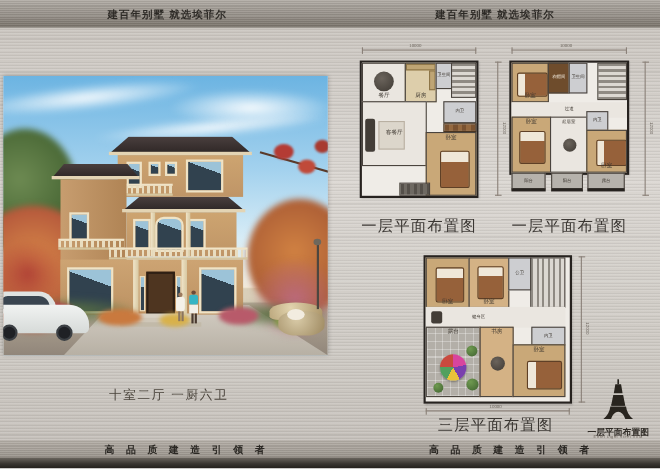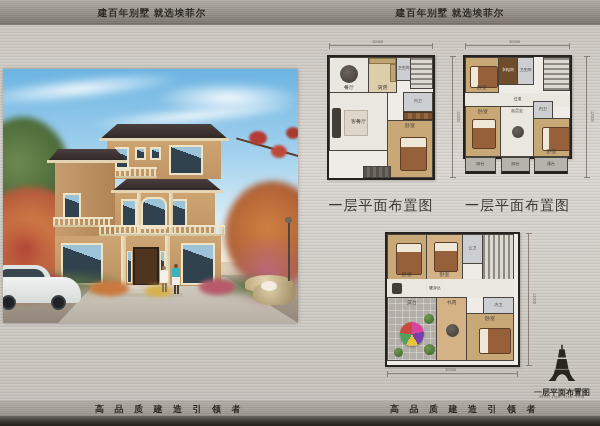--- a/index.html
+++ b/index.html
@@ -178,20 +178,21 @@
     </div>
 
     <div class="abs" style="left:242px;top:206px;width:48px;height:16px;border-radius:50% 50% 20% 20%;background:radial-gradient(circle at 40% 30%,#e2d4ae,#ab9468);"></div>
     <div class="abs" style="left:250px;top:214px;width:42px;height:22px;border-radius:40%;background:radial-gradient(circle at 40% 30%,#d9cba8,#9c875e);"></div>
     <div class="abs" style="left:258px;top:212px;width:16px;height:10px;border-radius:50%;background:#f2ece0;"></div>
 
     <div class="abs" style="left:285px;top:152px;width:2px;height:60px;background:#4c463f;"></div>
     <div class="abs" style="left:282px;top:148px;width:7px;height:6px;border-radius:50%;background:#6e675c;"></div>
   </div>
 
+  <div class="spec" style="left:99px;top:352px;">十室二厅 一厨六卫</div>
 
   <div class="dimh" style="left:329px;top:45px;width:104px;"></div>
   <div class="dimlbl" style="left:372px;top:39px;">10000</div>
   <div class="dimv" style="left:452px;top:56px;height:122px;"></div>
   <div class="dimlbl dimlbl-v" style="left:453px;top:114px;">12000</div>
 
   <div class="abs plan" style="left:327px;top:55px;width:104px;height:121px;">
     <div class="room marble" style="left:0;top:0;width:40px;height:36px;">
       <div class="table-round" style="left:10px;top:7px;width:18px;height:18px;"></div>
       <span class="lbl lbl-b">餐厅</span>
@@ -306,20 +307,21 @@
       <span class="lbl lbl-t">书房</span>
     </div>
     <div class="room tile" style="left:96px;top:63px;width:31px;height:17px;">
       <span class="lbl sm lbl-c">内卫</span>
     </div>
     <div class="room wood" style="left:79px;top:79px;width:48px;height:48px;">
       <div class="bed bed-h" style="left:12px;top:14px;width:30px;height:24px;"></div>
       <span class="lbl lbl-t">卧室</span>
     </div>
   </div>
+  <div class="caption" style="left:385px;top:378px;width:131px;">三层平面布置图</div>
 
   <svg class="abs" style="left:547px;top:344px;" width="30" height="42" viewBox="0 0 40 56">
     <g fill="#29251f">
       <path d="M19 1 h2 v6 h-2 z"></path>
       <path d="M16.5 7 h7 l1.8 11 h-10.6 z"></path>
       <path d="M14 20 h12 l2.6 13 h-17.2 z"></path>
       <path d="M10.5 34 h19 c0.6 6 3.8 11.2 8.5 15.2 h-9.4 c-1.6-5.2-5-8.8-8.6-8.8 s-7 3.6-8.6 8.8 h-9.4 c4.7-4 7.9-9.2 8.5-15.2 z"></path>
       <rect x="12" y="31" width="16" height="2"></rect>
     </g>
   </svg>

